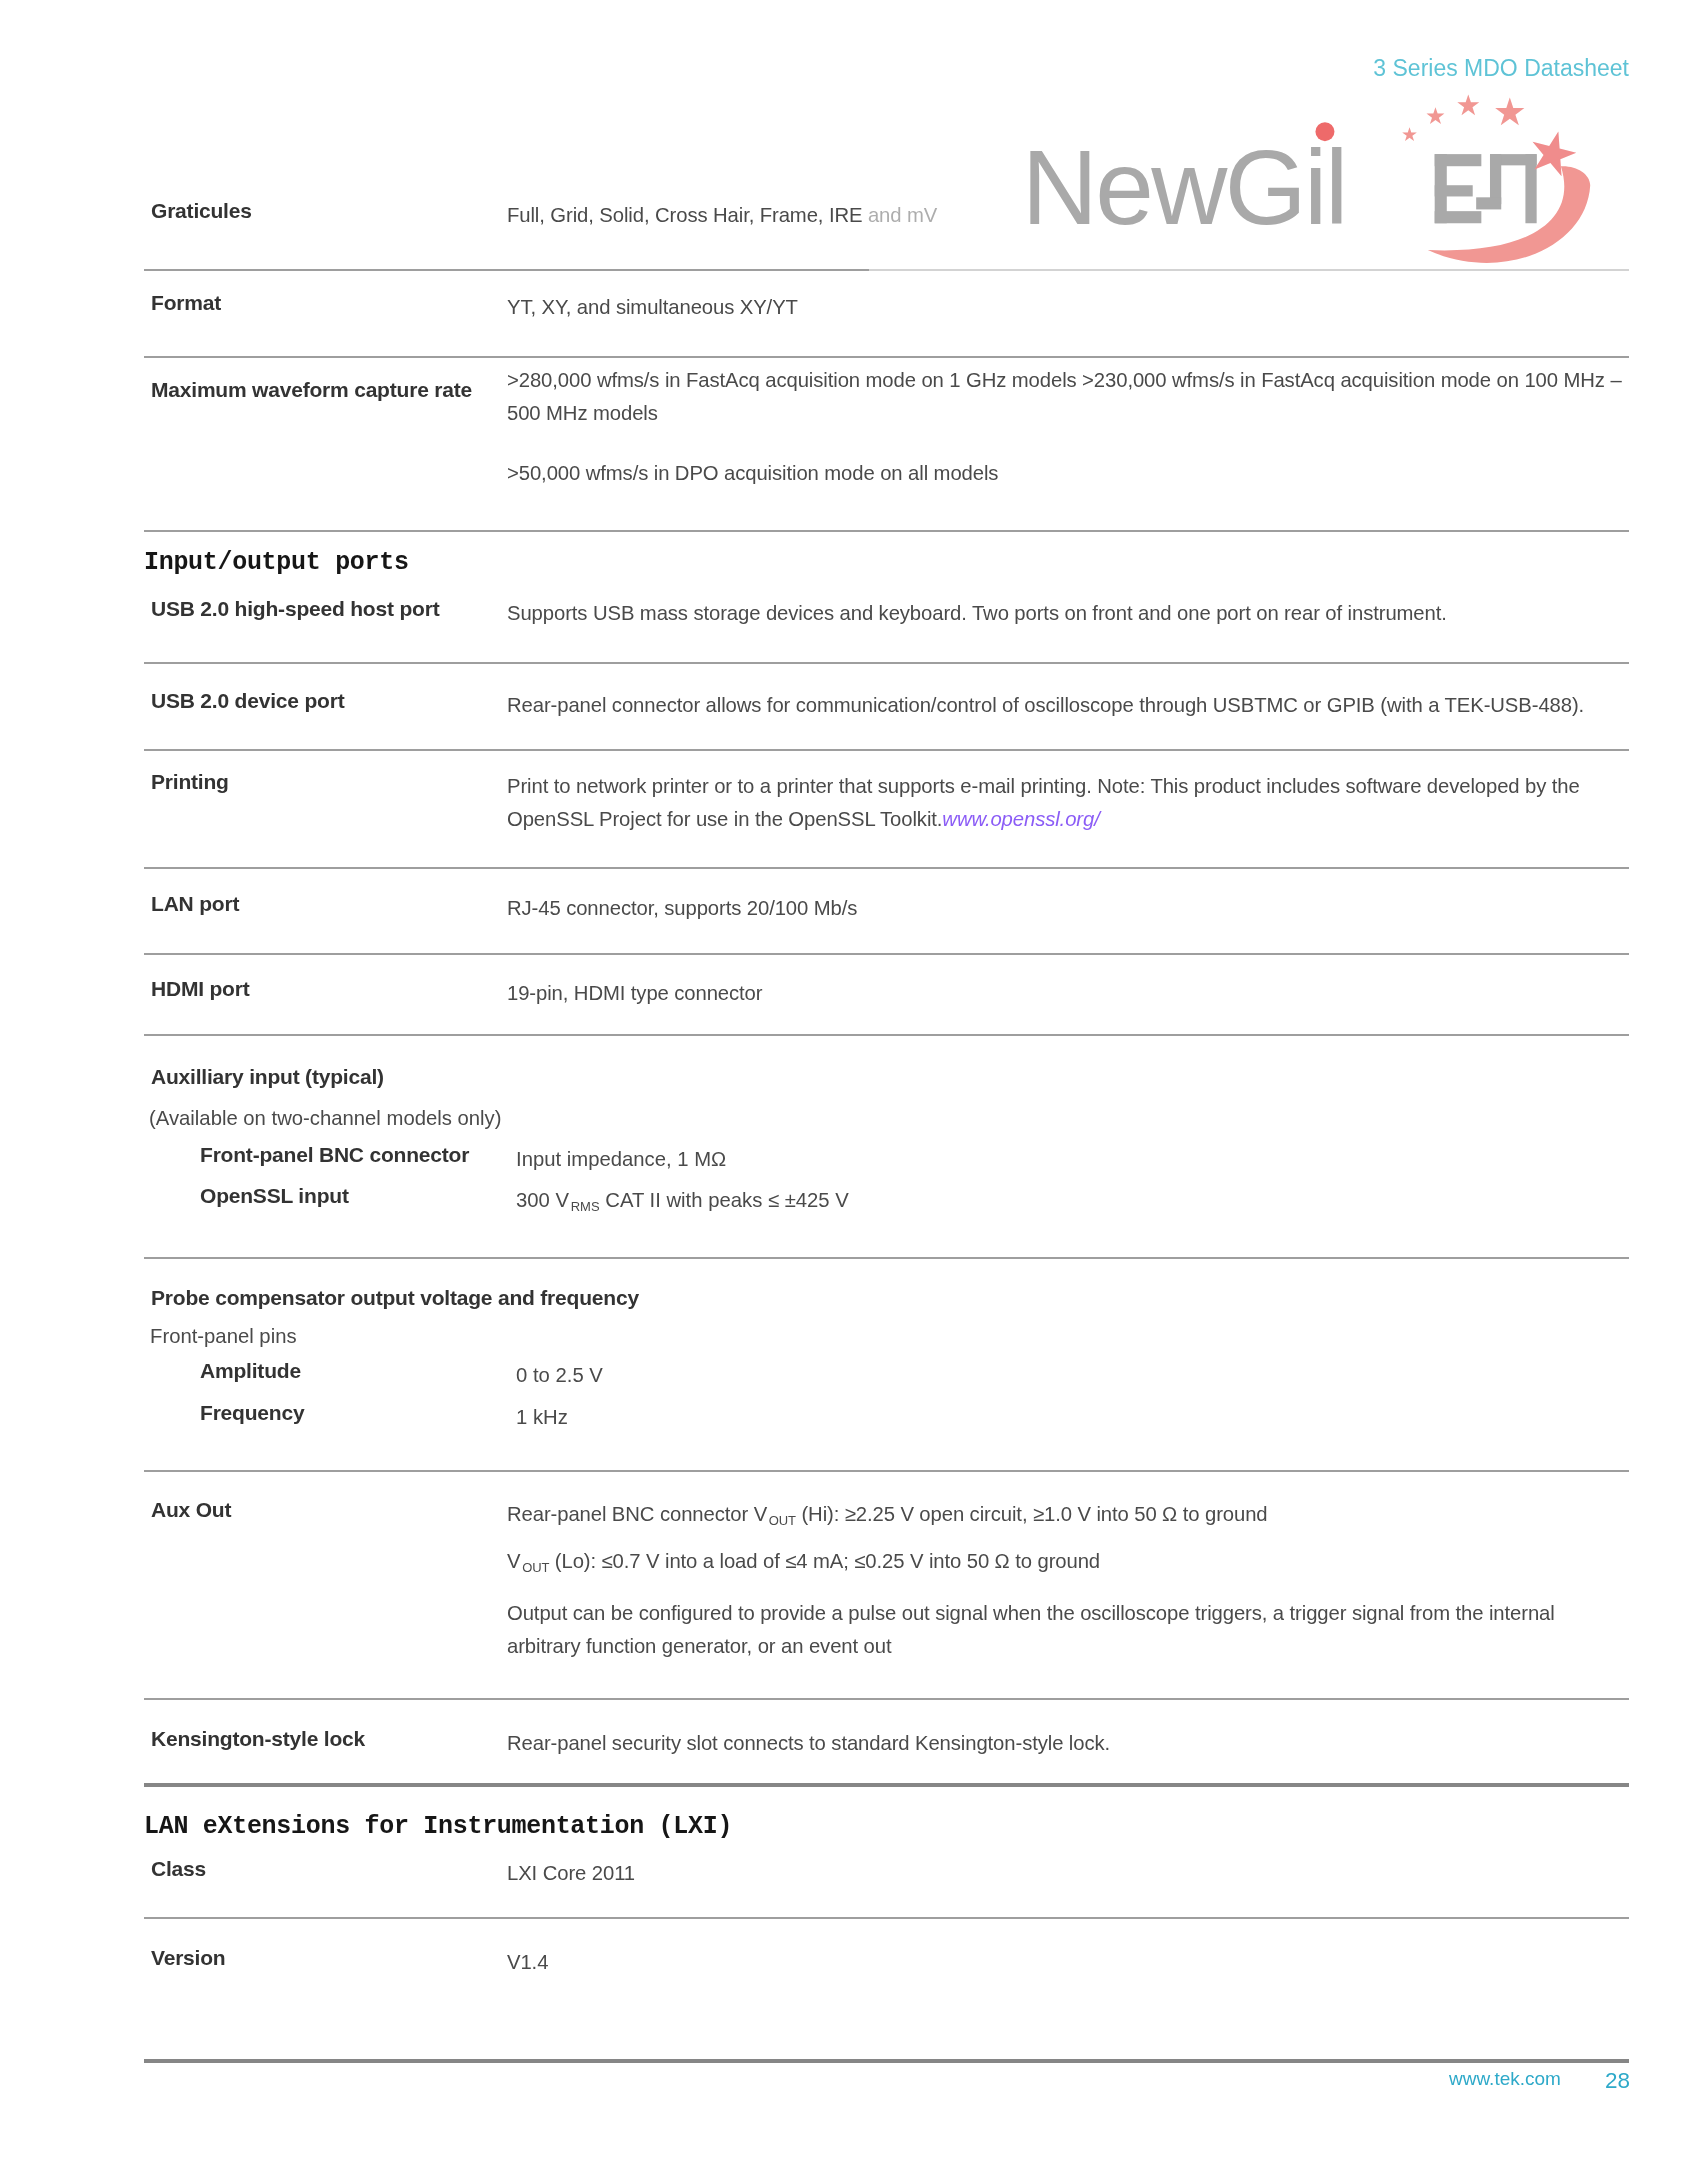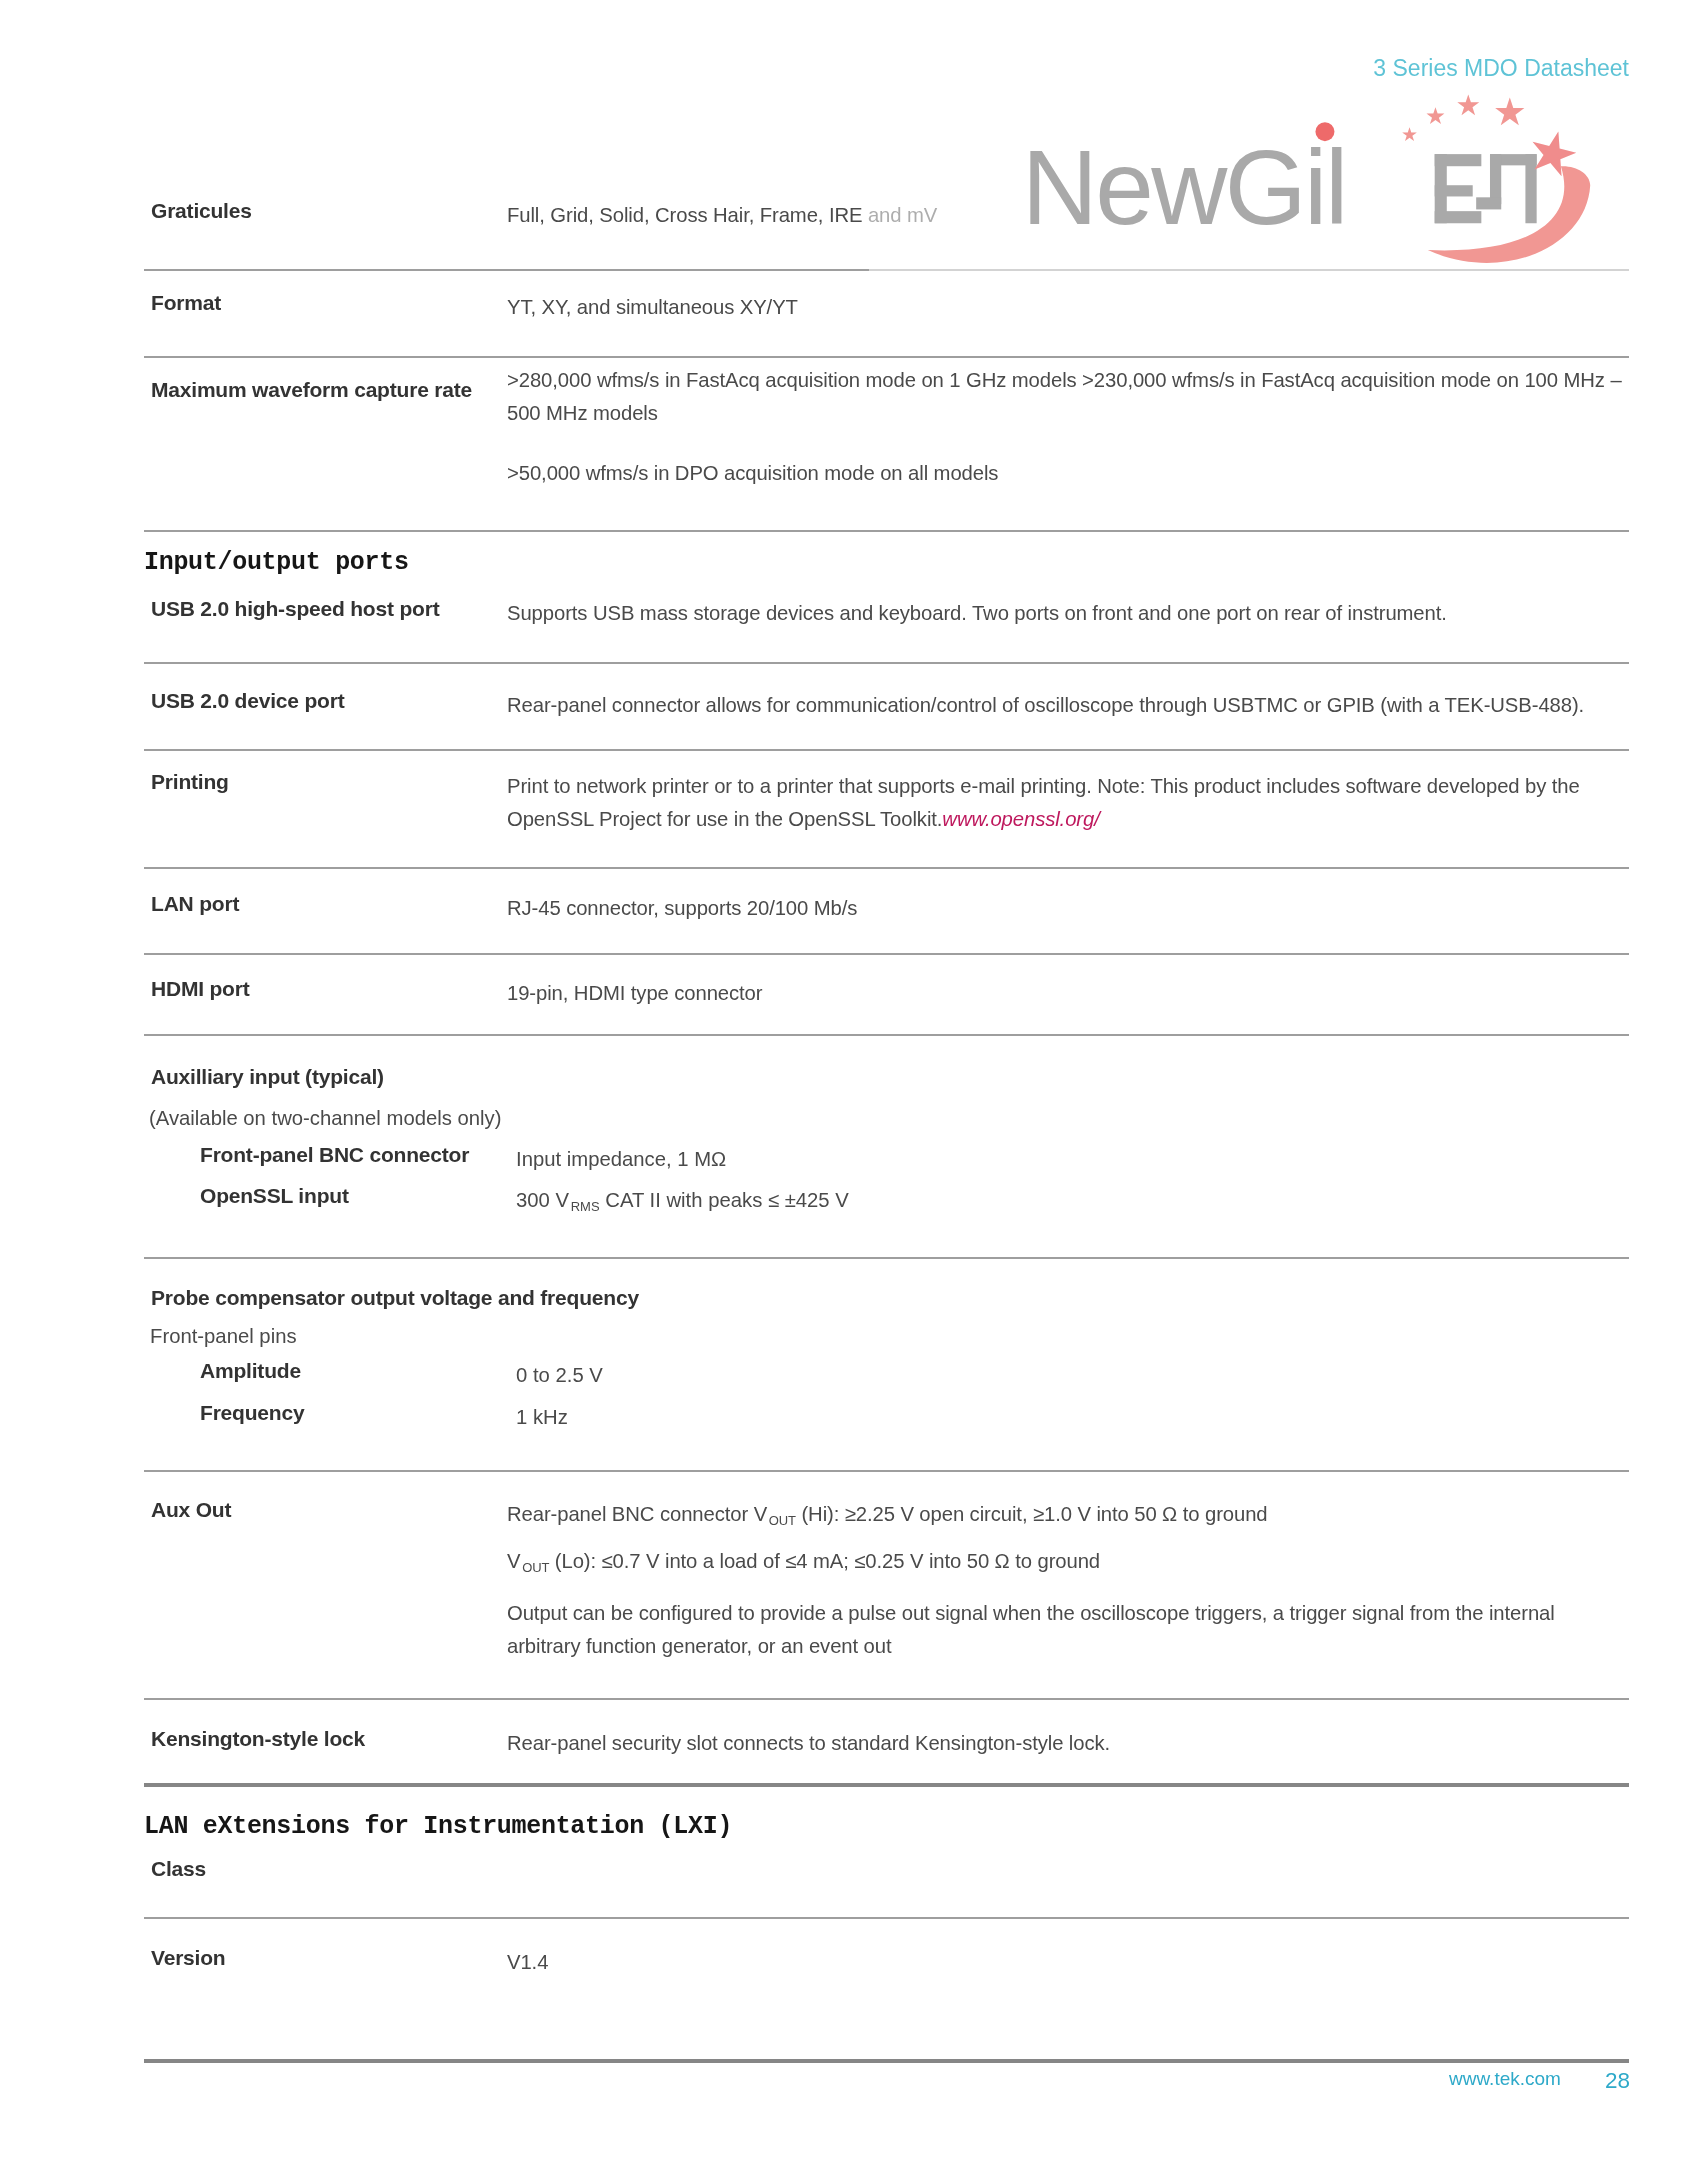--- a/index.html
+++ b/index.html
@@ -47,21 +47,21 @@
   }
   .subval{
     position:absolute;left:470px;width:1107px;
     font-size:20.3px;color:#4a4a4a;line-height:33px;
   }
   .ss{
     font-size:13px;
     vertical-align:-4.3px;
     margin-left:1.7px;
   }
-  a.link{color:#be185d;font-style:italic;text-decoration:none;}
+  a.link{color:#8b5cf6;font-style:italic;text-decoration:none;}
   .footer-url{
     position:absolute;left:1403px;top:2068px;
     font-size:19px;color:#2ea9c9;white-space:nowrap;text-decoration:none;
   }
   .footer-page{
     position:absolute;left:1559px;top:2068px;
     font-size:22.5px;color:#2ea9c9;white-space:nowrap;
   }
   .veil{
     position:absolute;left:823px;top:90px;width:801px;height:192px;
@@ -136,20 +136,21 @@
   <div class="val" style="top:1545px"><span>V</span><span class="ss">OUT</span><span> (Lo): ≤0.7 V into a load of ≤4 mA; ≤0.25 V into 50 Ω to ground</span></div>
   <div class="val" style="top:1597px">Output can be configured to provide a pulse out signal when the oscilloscope triggers, a trigger signal from the internal arbitrary function generator, or an event out</div>
   <div class="rule" style="top:1698px"></div>
 
   <div class="lbl" style="top:1727px">Kensington-style lock</div>
   <div class="val" style="top:1727px">Rear-panel security slot connects to standard Kensington-style lock.</div>
   <div class="rule thick" style="top:1783px"></div>
 
   <div class="sec" style="top:1812px">LAN eXtensions for Instrumentation (LXI)</div>
   <div class="lbl" style="top:1857px">Class</div>
+  <div class="val" style="top:1857px">LXI Core 2011</div>
   <div class="rule" style="top:1917px"></div>
 
   <div class="lbl" style="top:1946px">Version</div>
   <div class="val" style="top:1946px">V1.4</div>
   <div class="rule thick" style="top:2059px"></div>
 
   <a class="footer-url" href="#">www.tek.com</a>
   <div class="footer-page">28</div>
 
   <div class="veil"></div>

